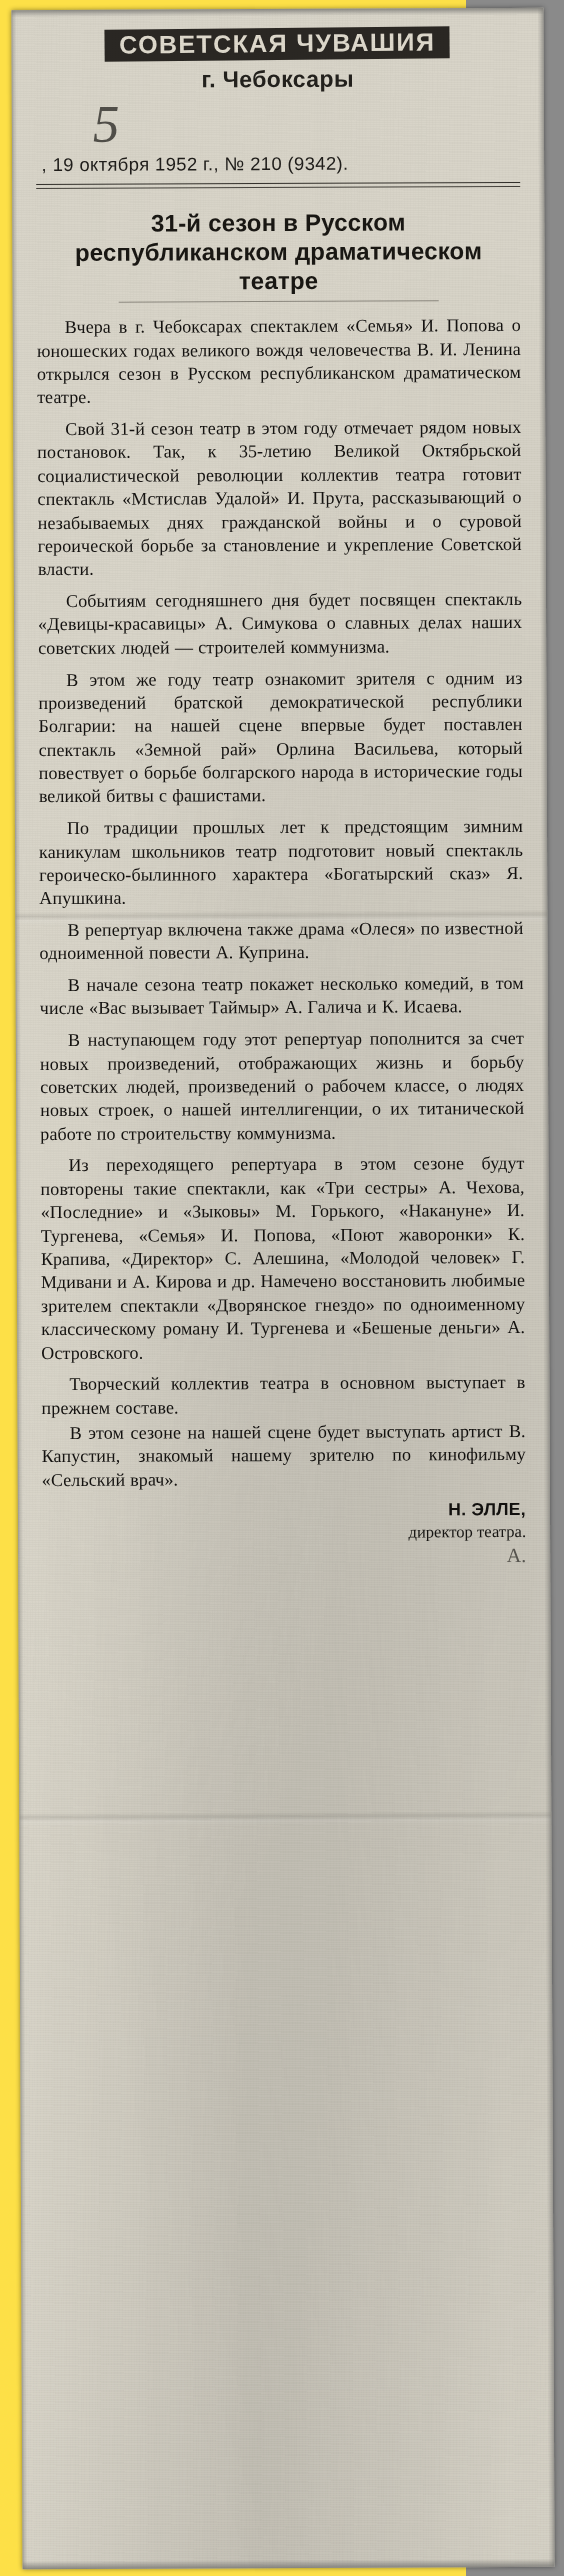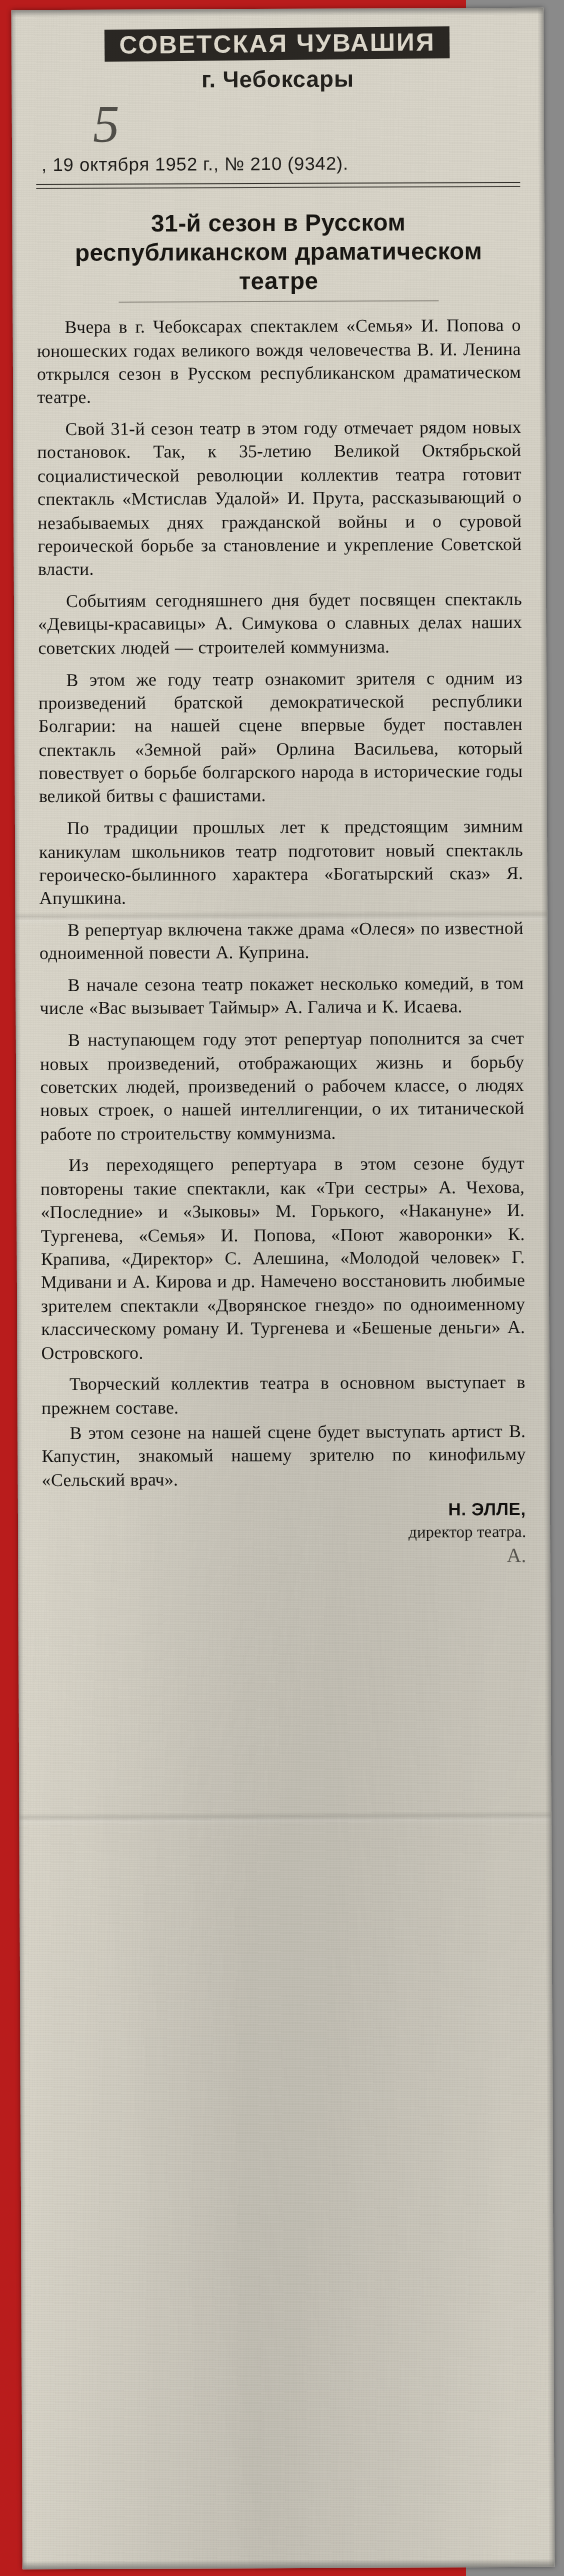--- a/index.html
+++ b/index.html
@@ -10,21 +10,21 @@
   body {
     width: 565px;
     height: 2576px;
     overflow: hidden;
     font-family: "Liberation Serif", serif;
   }
   .page {
     position: relative;
     width: 466px;
     height: 2576px;
-    background: #b91c1c;
+    background: #fde047;
   }
   
   .clipping {
     position: absolute;
     left: 16.6px;
     top: 9.2px;
     width: 532px;
     height: 2559px;
     background: #d8d4c8;
     box-shadow: 0 0 5.5px rgba(0,0,0,0.45);

